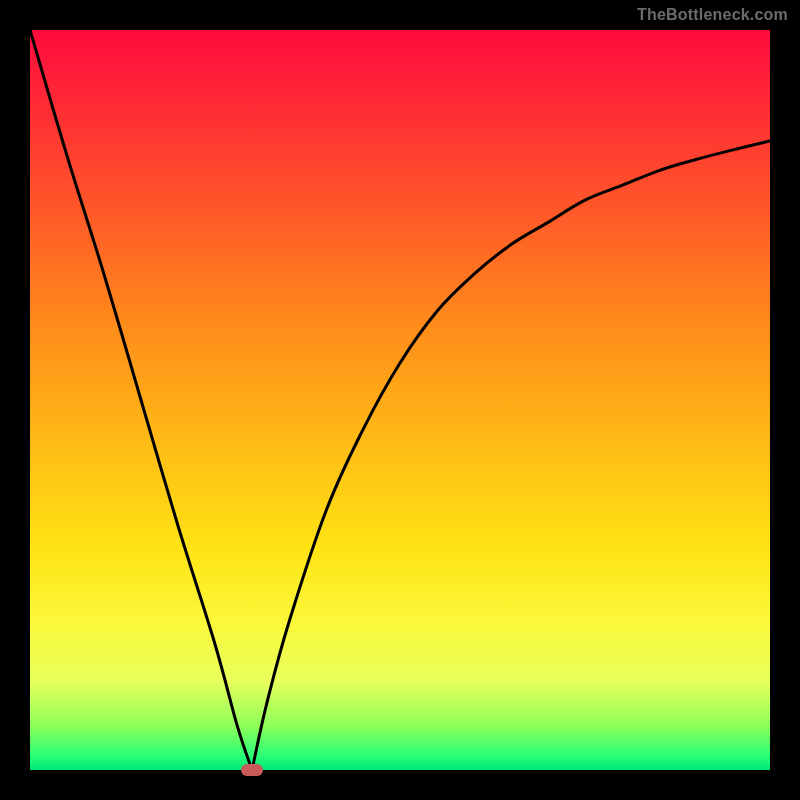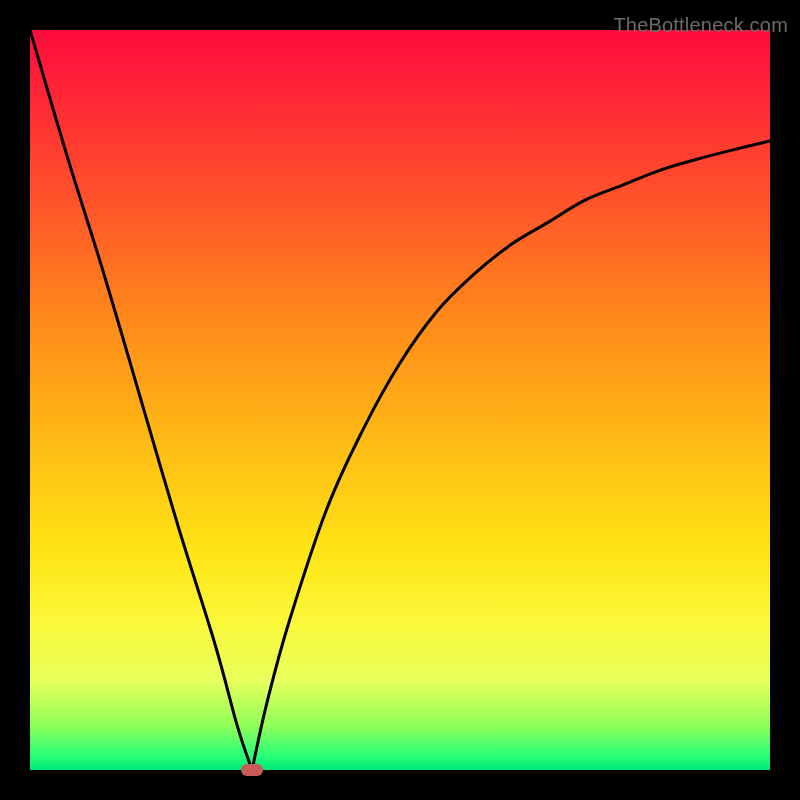--- a/index.html
+++ b/index.html
@@ -34,25 +34,25 @@
       #ffe314 70%,
       #fbf83a 80%,
       #e7ff5c 88%,
       #8fff5a 94%,
       #2cff77 98%,
       #00e676 100%
     );
   }
   .watermark {
     position: absolute;
-    top: 14px;
+    top: 6px;
     right: 12px;
     color: #6b6b6b;
-    font-size: 20px;
-    font-weight: 400;
+    font-size: 16px;
+    font-weight: 700;
     letter-spacing: 0.2px;
     text-align: right;
     z-index: 10;
     user-select: none;
   }
   .curve-svg {
     position: absolute;
     left: 0;
     top: 0;
     width: 740px;

